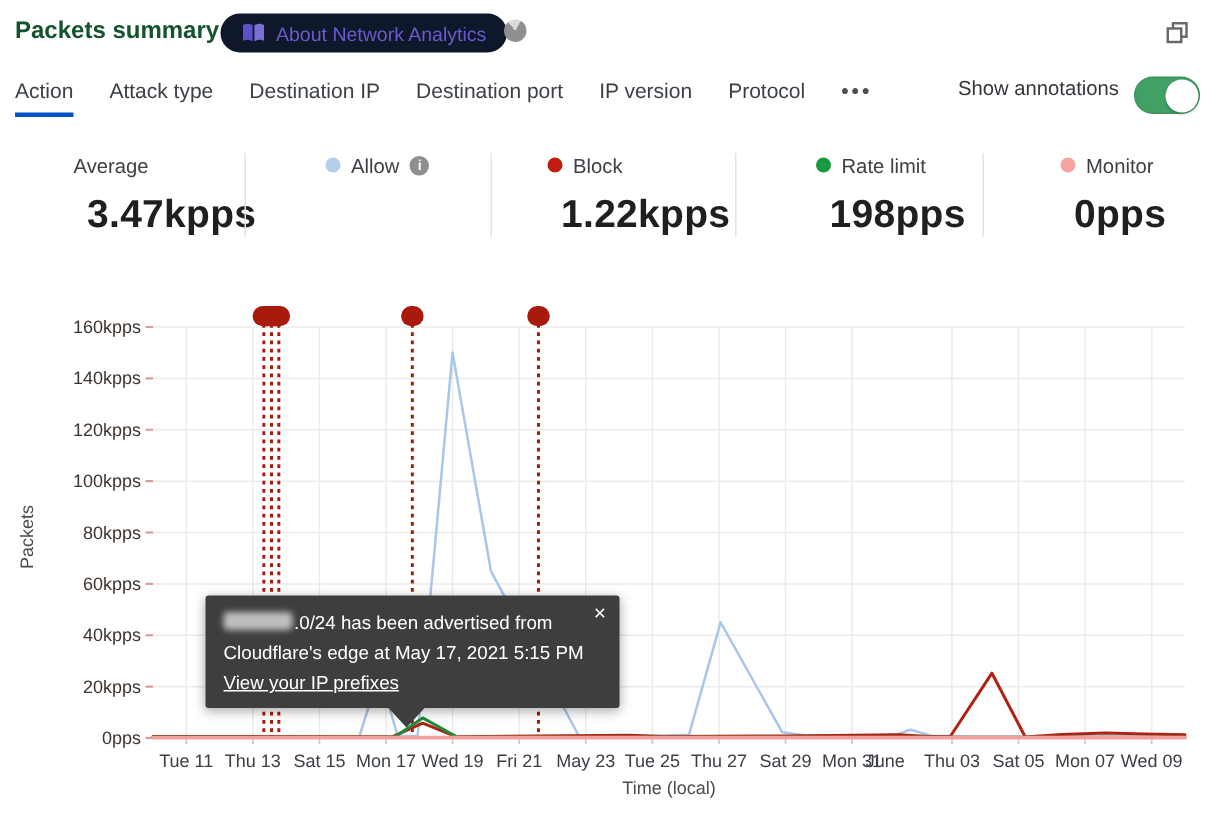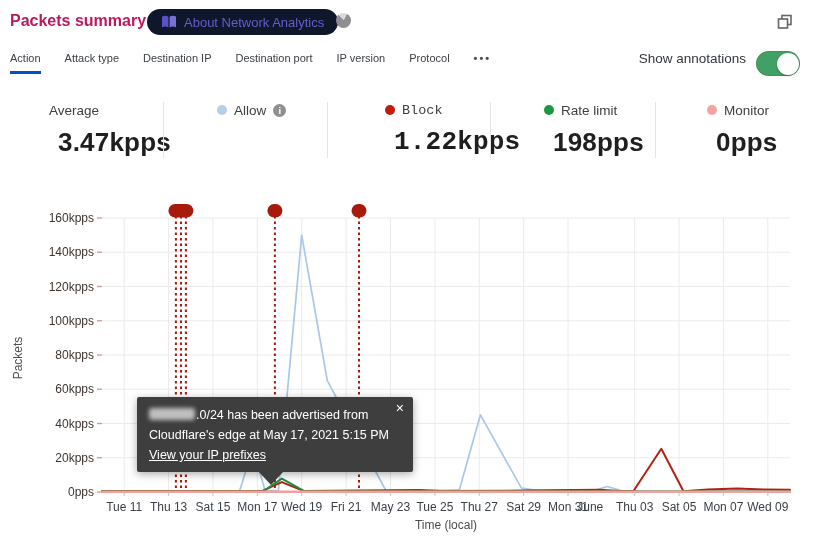--- a/index.html
+++ b/index.html
@@ -1,29 +1,29 @@
 <!DOCTYPE html>
 <html><head>
 <meta charset="utf-8">
 <style>
   html,body{margin:0;padding:0;background:#fff;}
   #app{position:relative;width:816px;height:545px;background:#fff;overflow:hidden;
        font-family:"Liberation Sans",sans-serif;color:#222;}
 
   
-  .page-title{position:absolute;left:10px;top:12px;font-size:16px;font-weight:700;color:#be185d;}
+  .page-title{position:absolute;left:10px;top:12px;font-size:16px;font-weight:700;color:#14532d;}
   .badge{position:absolute;left:147px;top:9px;height:26px;display:flex;align-items:center;gap:7px;
          padding:0 14px;background:#0f172a;border-radius:13px;color:#675cce;font-size:13px;cursor:pointer;}
   .badge svg{display:block;}
   .donut-icon{position:absolute;left:336px;top:13px;width:15px;height:15px;border-radius:50%;
       background:conic-gradient(from -40deg,#d9d9d9 0 70deg,#8f8f8f 70deg 360deg);}
   .popout{position:absolute;right:22px;top:13px;width:18px;height:18px;cursor:pointer;}
 
   
-  .tabs{position:absolute;left:10px;top:52px;display:flex;gap:24px;font-size:11px;color:#3c4147;}
+  .tabs{position:absolute;left:10px;top:52px;display:flex;gap:24px;font-size:14px;color:#3c4147;}
   .tab{position:relative;padding-bottom:12px;cursor:pointer;white-space:nowrap;}
   .tab.active::after{content:"";position:absolute;left:0;right:0;bottom:2px;height:3px;background:#0051c3;}
   .tab-more{letter-spacing:2px;font-weight:700;color:#4a4f55;cursor:pointer;padding-bottom:12px;}
   .annot-row{position:absolute;right:16px;top:51px;display:flex;align-items:flex-start;gap:10px;}
   .annot-label{font-size:13.5px;color:#33373c;}
   .toggle{width:44px;height:25px;border-radius:13px;background:#41a063;position:relative;cursor:pointer;
           box-shadow:inset 0 0 0 1px rgba(0,0,0,.08);}
   .toggle .knob{position:absolute;top:1.5px;right:1.5px;width:22px;height:22px;border-radius:50%;
           background:#fff;box-shadow:0 1px 2px rgba(0,0,0,.25);}
 
@@ -97,21 +97,21 @@
   </div>
   <div class="vdiv" style="left:163px;"></div>
   <div class="stat" style="left:178px;">
     <div class="lab">
       <span class="dot" style="background:#b3cfe9"></span>
       <span>Allow</span>
       <span class="info-icon">i</span>
     </div>
   </div>
   <div class="vdiv" style="left:327px;"></div>
-  <div class="stat" style="left:346px;font-family:Liberation Mono, monospace;">
+  <div class="stat" style="left:326px;">
     <div class="lab">
       <span class="dot" style="background:#c11d0e"></span>
       <span>Block</span>
     </div>
     <div class="val">1.22kpps</div>
   </div>
   <div class="vdiv" style="left:490px;"></div>
   <div class="stat" style="left:505px;">
     <div class="lab">
       <span class="dot" style="background:#18993f"></span>

